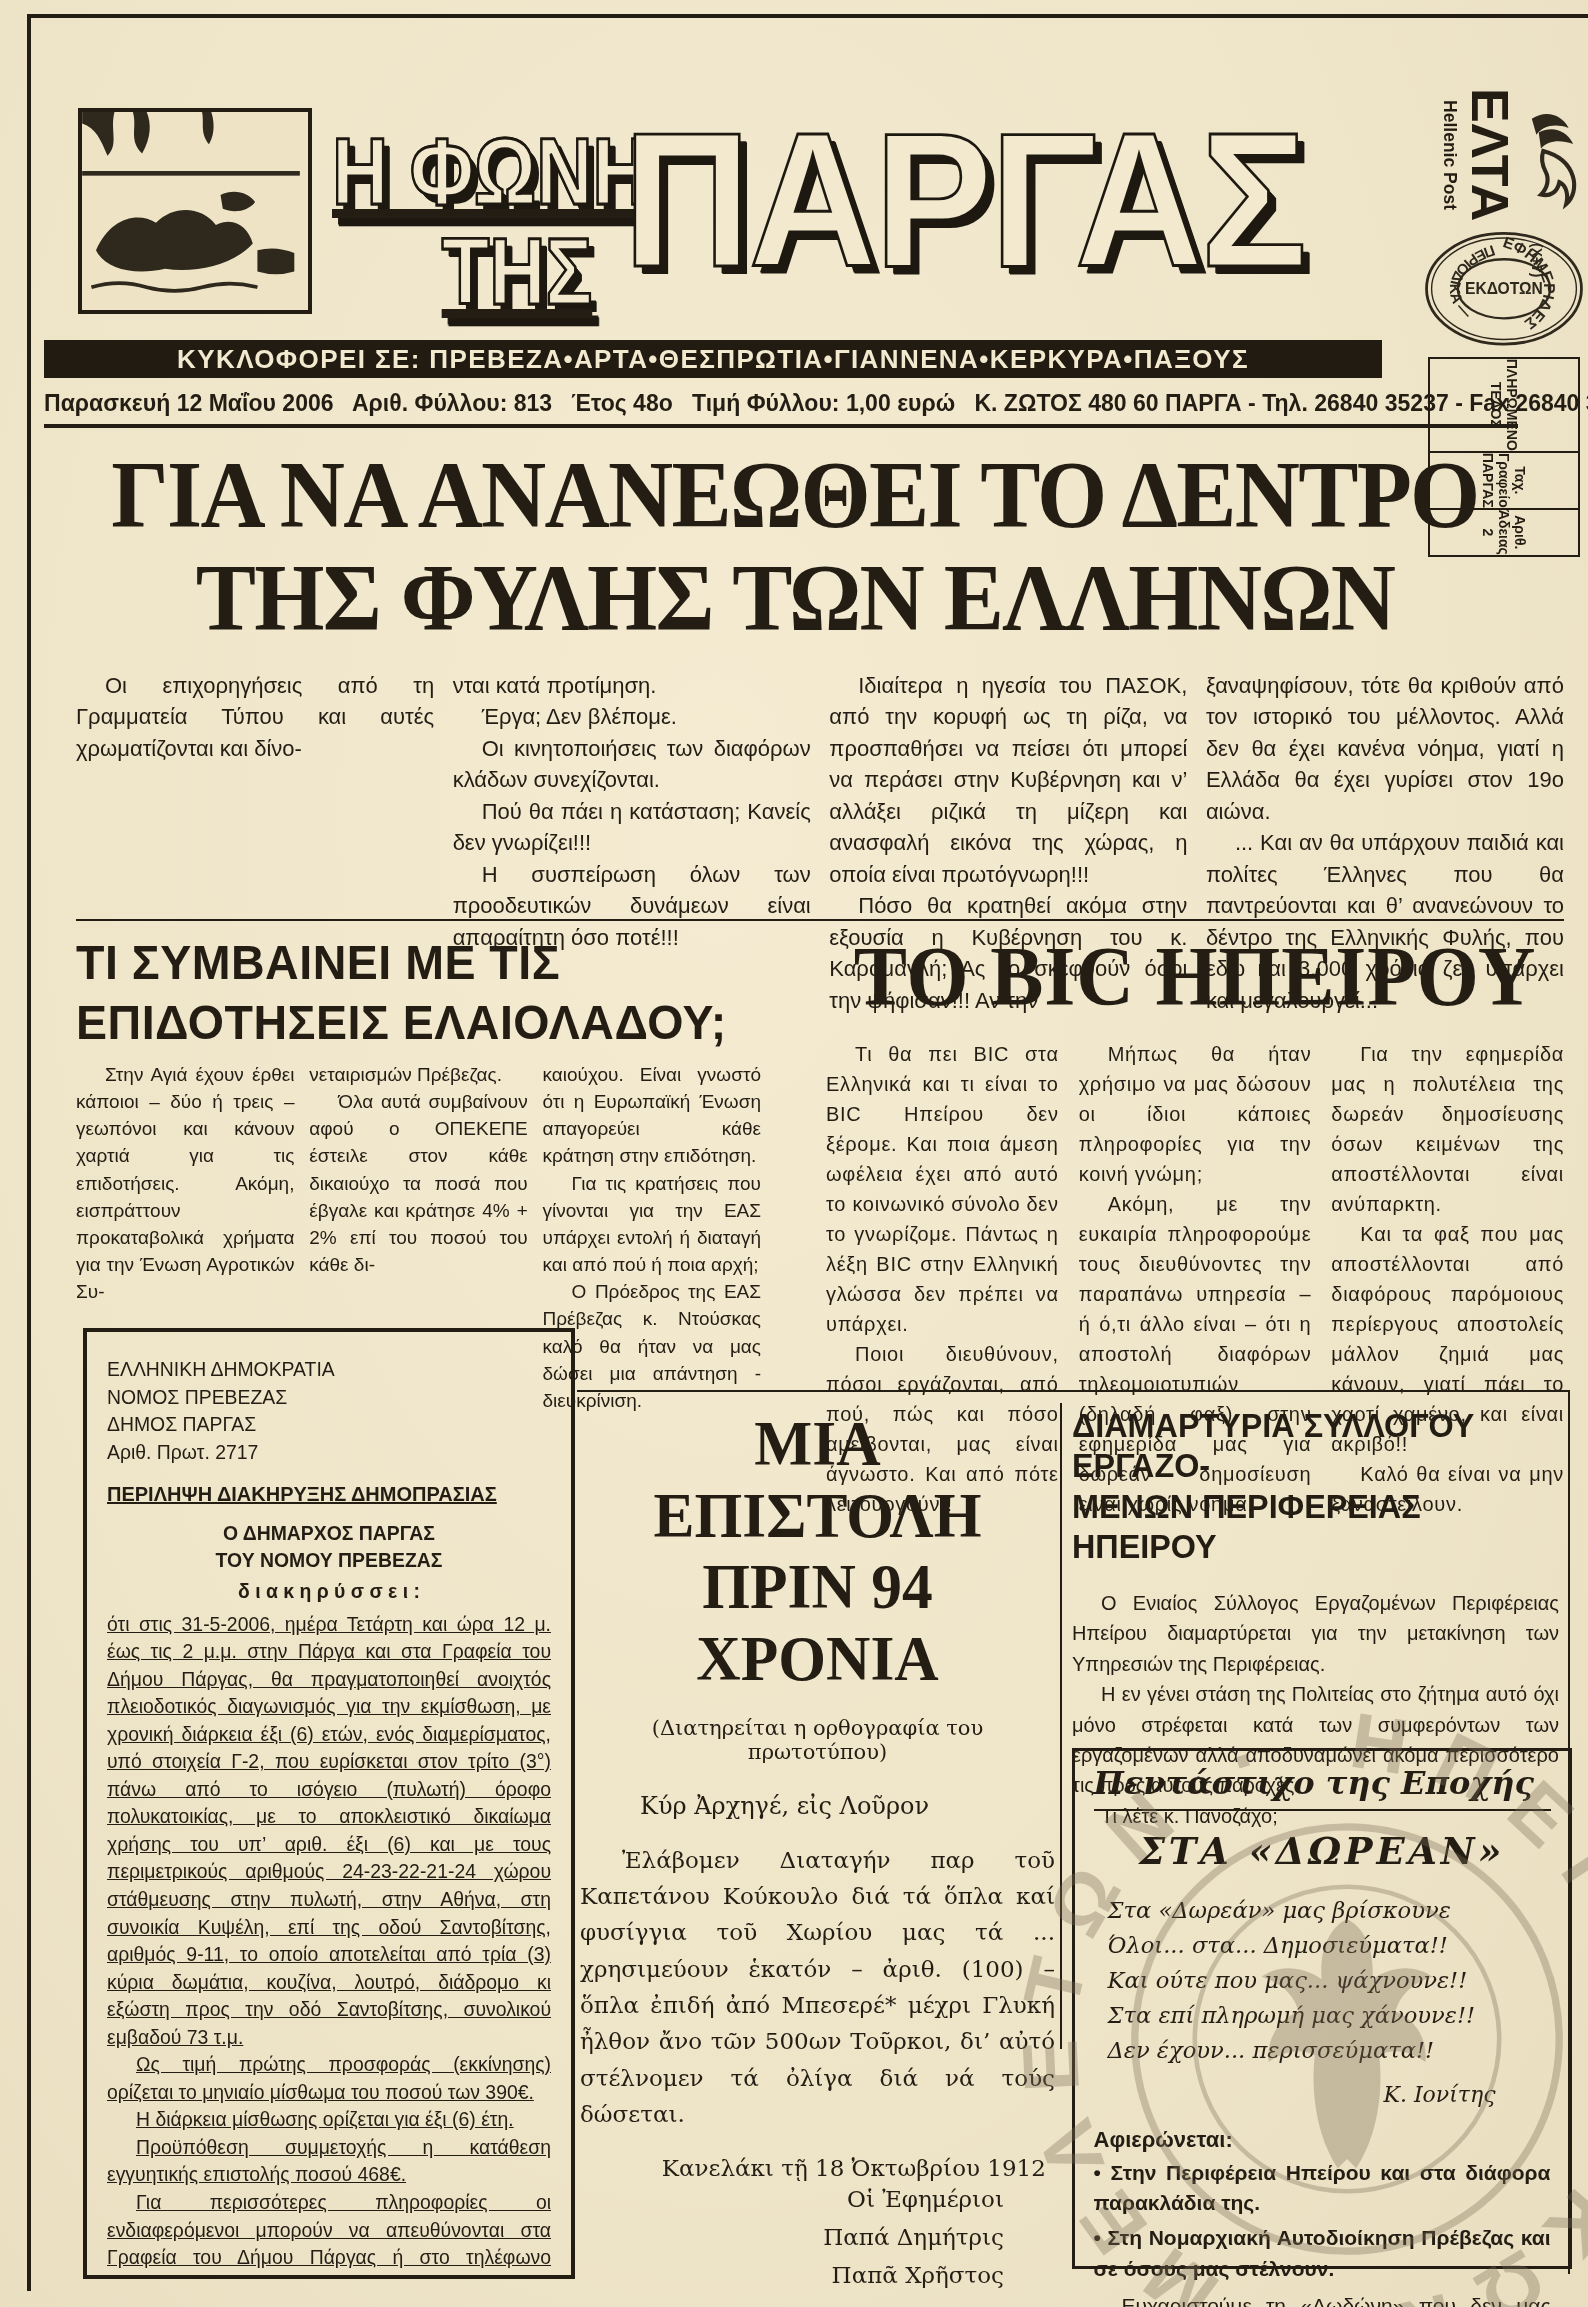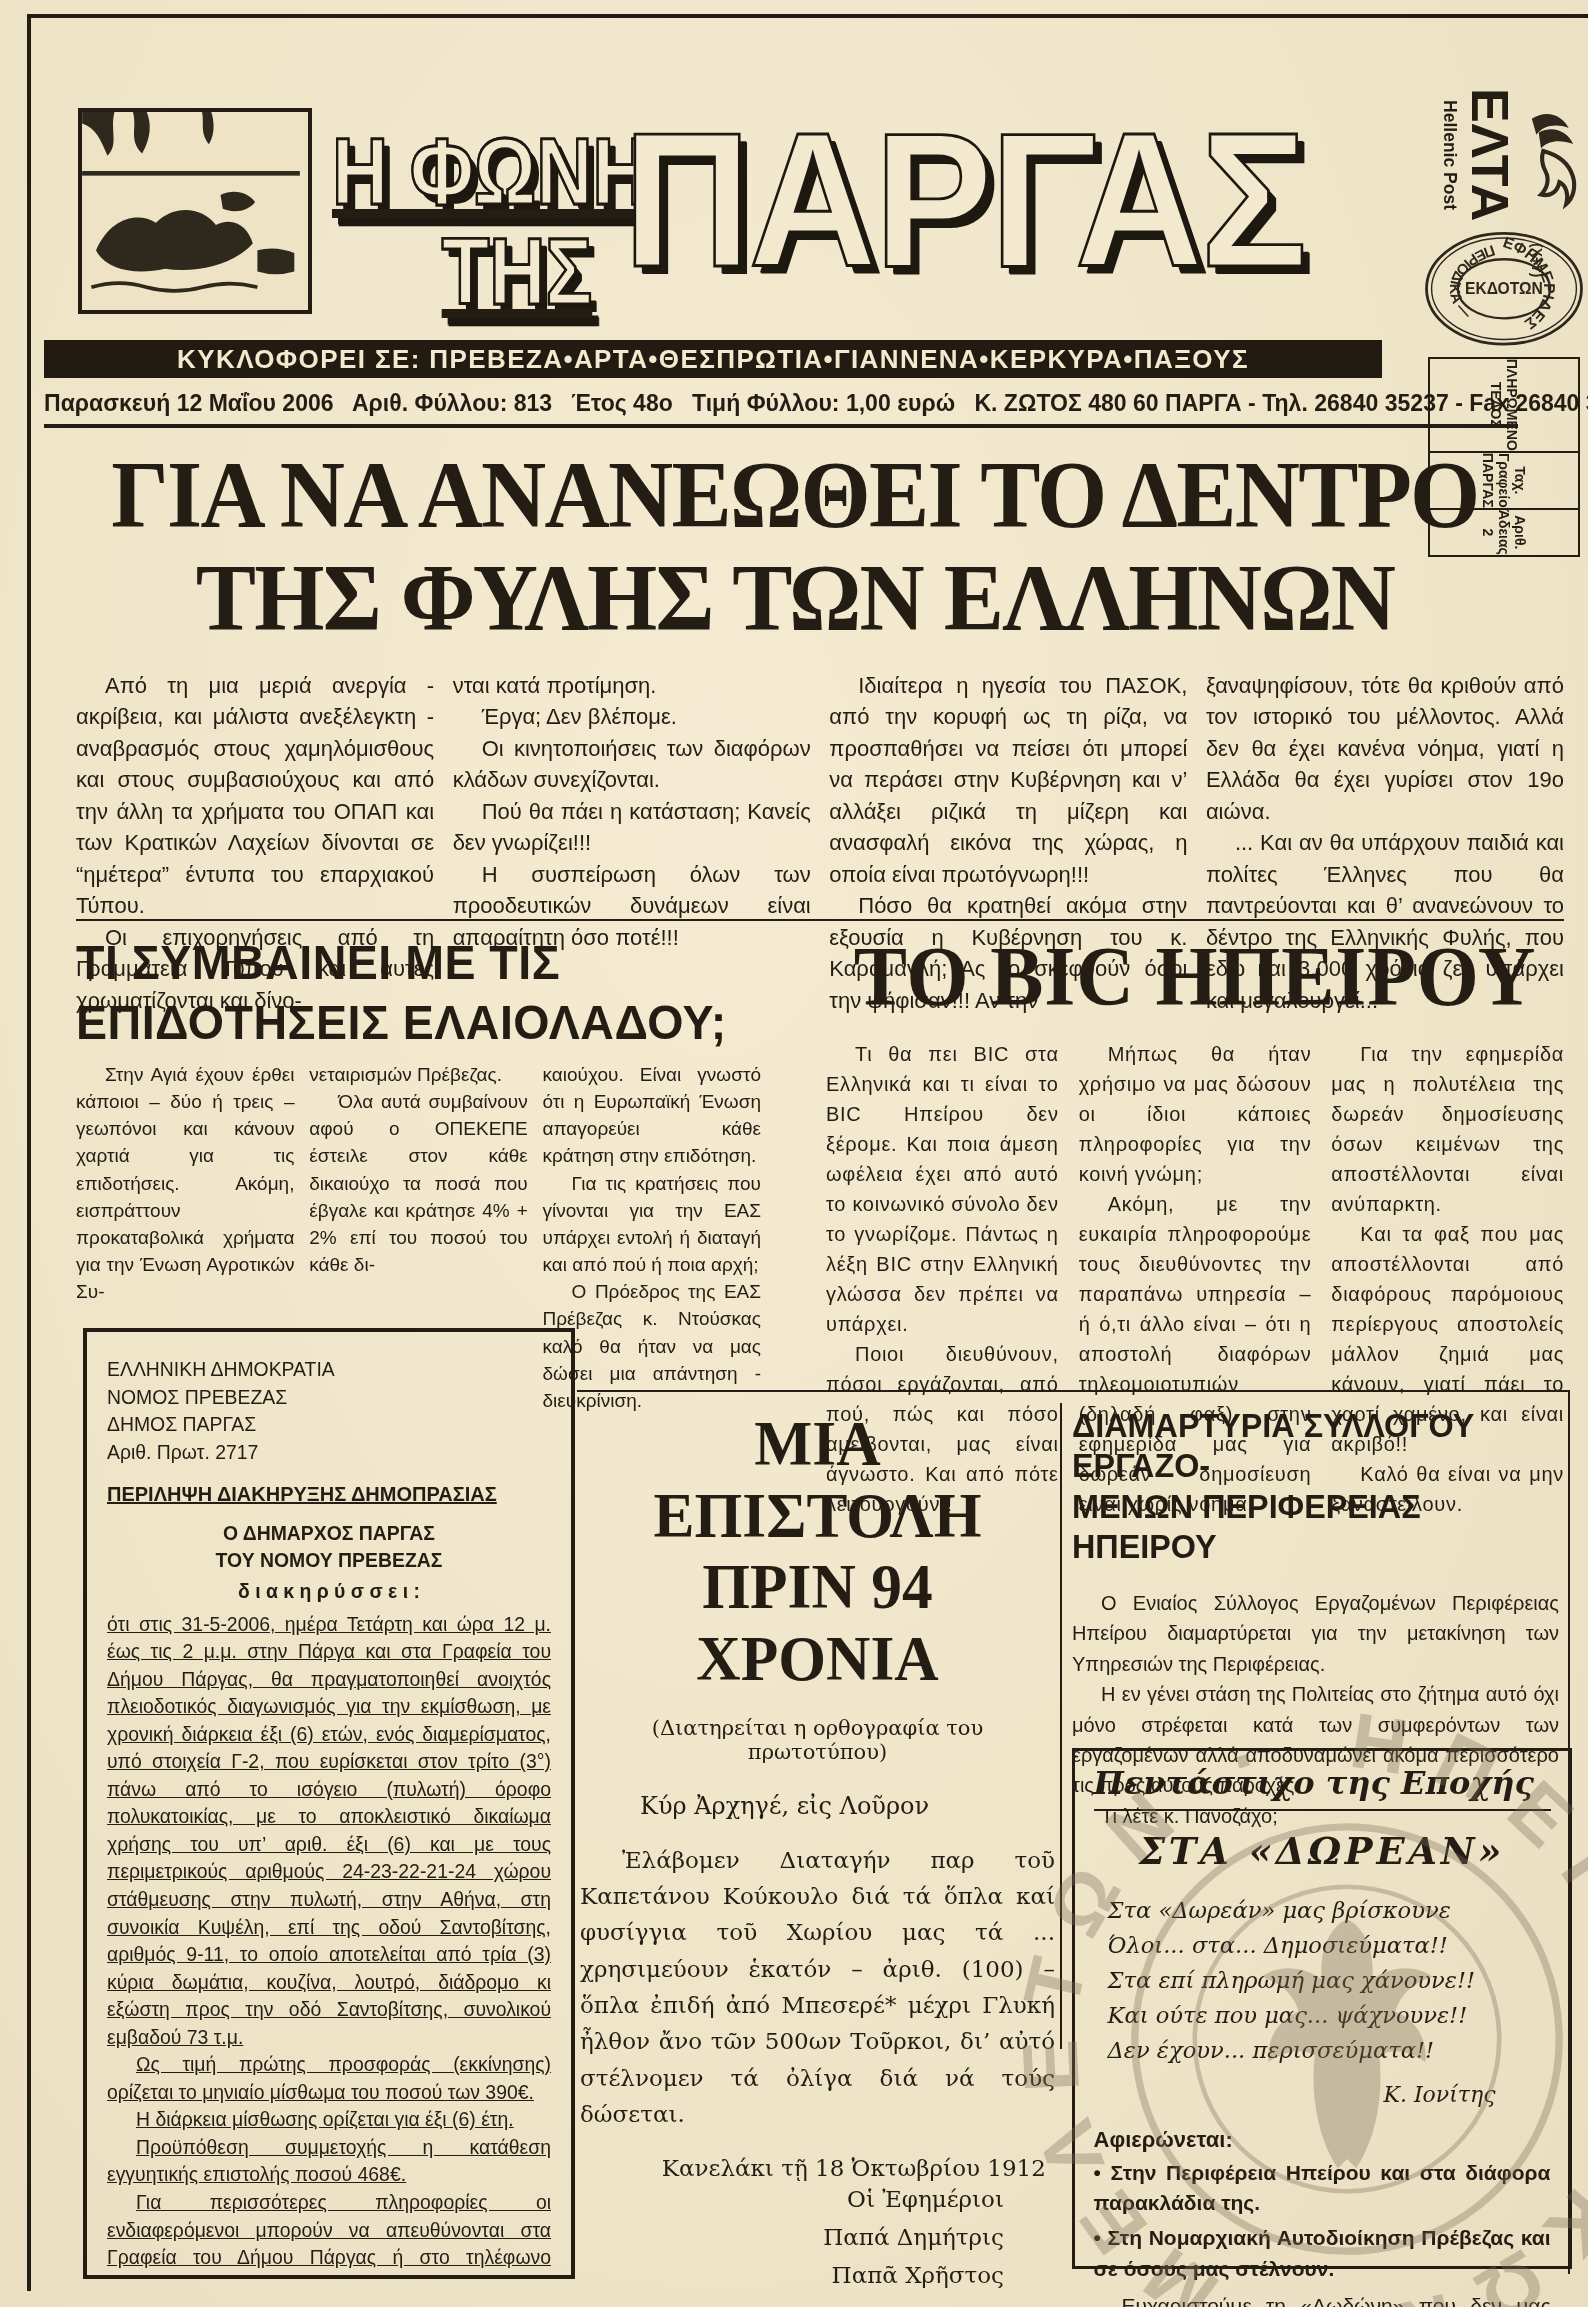--- a/index.html
+++ b/index.html
@@ -112,21 +112,20 @@
 </div>
 <div class="abs rule" style="left:44px;top:424px;width:1474px;height:4.2px;"></div>
 
 <div class="abs serif headline" style="left:51px;top:444px;width:1488px;font-size:95px;line-height:1.08;letter-spacing:-1.8px;">
   <div>ΓΙΑ ΝΑ ΑΝΑΝΕΩΘΕΙ ΤΟ ΔΕΝΤΡΟ</div>
   <div>ΤΗΣ ΦΥΛΗΣ ΤΩΝ ΕΛΛΗΝΩΝ</div>
 </div>
 
 <div class="abs cols just" style="left:76px;top:670px;width:1488px;gap:18.5px;font-size:22px;line-height:1.43;">
   <div>
-    <p>Από τη μια μεριά ανεργία - ακρίβεια, και μάλιστα ανεξέλεγκτη - αναβρασμός στους χαμηλόμισθους και στους συμβασιούχους και από την άλλη τα χρήματα του ΟΠΑΠ και των Κρατικών Λαχείων δίνονται σε “ημέτερα” έντυπα του επαρχιακού Τύπου.</p>
     <p>Οι επιχορηγήσεις από τη Γραμματεία Τύπου και αυτές χρωματίζονται και δίνο-</p>
   </div>
   <div>
     <p style="text-indent:0">νται κατά προτίμηση.</p>
     <p>Έργα; Δεν βλέπομε.</p>
     <p>Οι κινητοποιήσεις των διαφόρων κλάδων συνεχίζονται.</p>
     <p>Πού θα πάει η κατάσταση; Κανείς δεν γνωρίζει!!!</p>
     <p>Η συσπείρωση όλων των προοδευτικών δυνάμεων είναι απαραίτητη όσο ποτέ!!!</p>
   </div>
   <div>
@@ -231,22 +230,22 @@
     <p style="text-align:left;">Τι λέτε κ. Πανοζάχο;</p>
   </div>
 </div>
 
 <div class="abs" style="left:1072px;top:1748px;width:457px;height:489px;border:3.2px solid #241d14;padding:13px 18.5px;">
   <div class="poly" style="font-style:italic;font-weight:bold;font-size:32px;border-bottom:2.3px solid #241d14;padding-bottom:6.5px;">Πεντάστιχο της Εποχής</div>
   <div class="poly" style="font-style:italic;font-weight:bold;font-size:37px;text-align:center;letter-spacing:3.7px;margin-top:18.5px;">ΣΤΑ «ΔΩΡΕΑΝ»</div>
   <div class="poly" style="font-style:italic;font-size:22.6px;line-height:1.55;margin:20px 0 0 14px;">
     <div>Στα «Δωρεάν» μας βρίσκουνε</div>
     <div>Όλοι... στα... Δημοσιεύματα!!</div>
+    <div>Και ούτε που μας... ψάχνουνε!!</div>
     <div>Στα επί πληρωμή μας χάνουνε!!</div>
-    <div>Και ούτε που μας... ψάχνουνε!!</div>
     <div>Δεν έχουν... περισσεύματα!!</div>
   </div>
   <div class="poly" style="font-style:italic;font-size:22px;text-align:right;margin:14px 55px 0 0;">Κ. Ιονίτης</div>
   <div style="font-weight:bold;font-size:22px;margin-top:20px;">Αφιερώνεται:</div>
   <p style="font-size:21px;line-height:1.45;text-align:justify;margin:4.6px 0 0;">
     <span style="font-weight:bold;">• </span><span style="font-weight:bold;">Στην Περιφέρεια Ηπείρου και στα διάφορα παρακλάδια της.</span>
   </p>
   <p style="font-size:21px;line-height:1.45;text-align:justify;margin:4.6px 0 0;">
     <span style="font-weight:bold;">• </span><span style="font-weight:bold;">Στη Νομαρχιακή Αυτοδιοίκηση Πρέβεζας και σε όσους μας στέλνουν.</span>
   </p>

